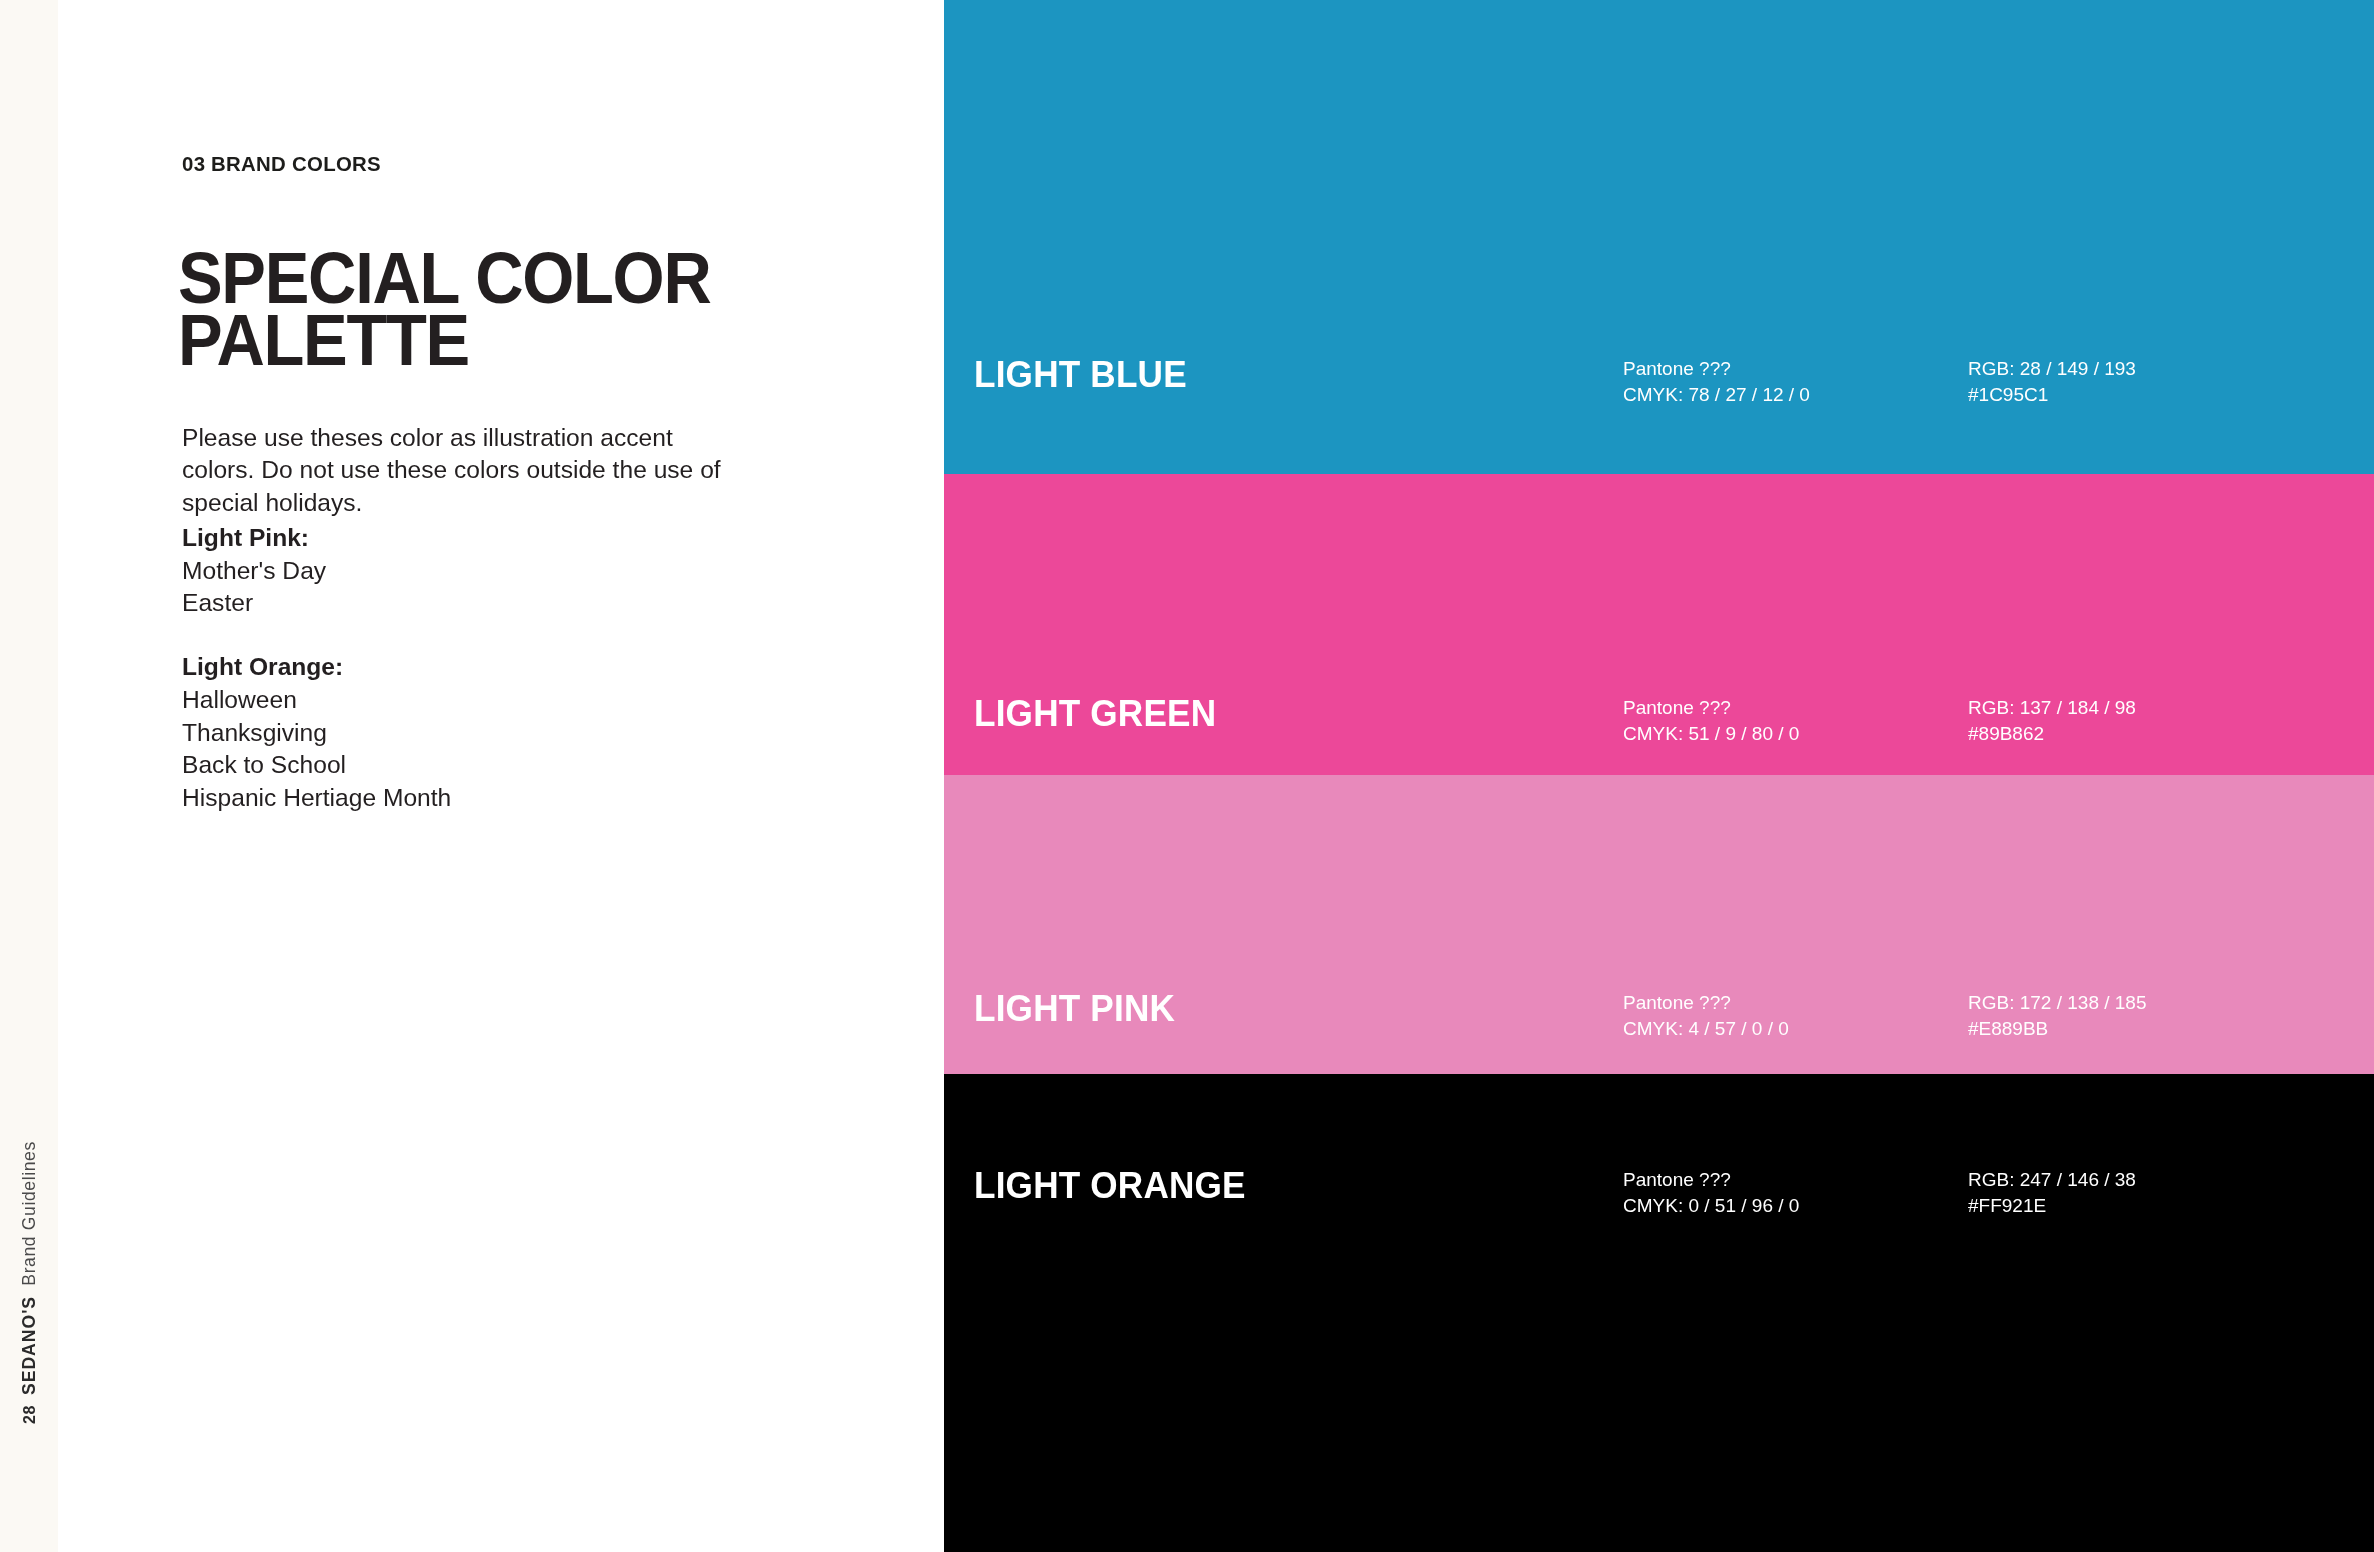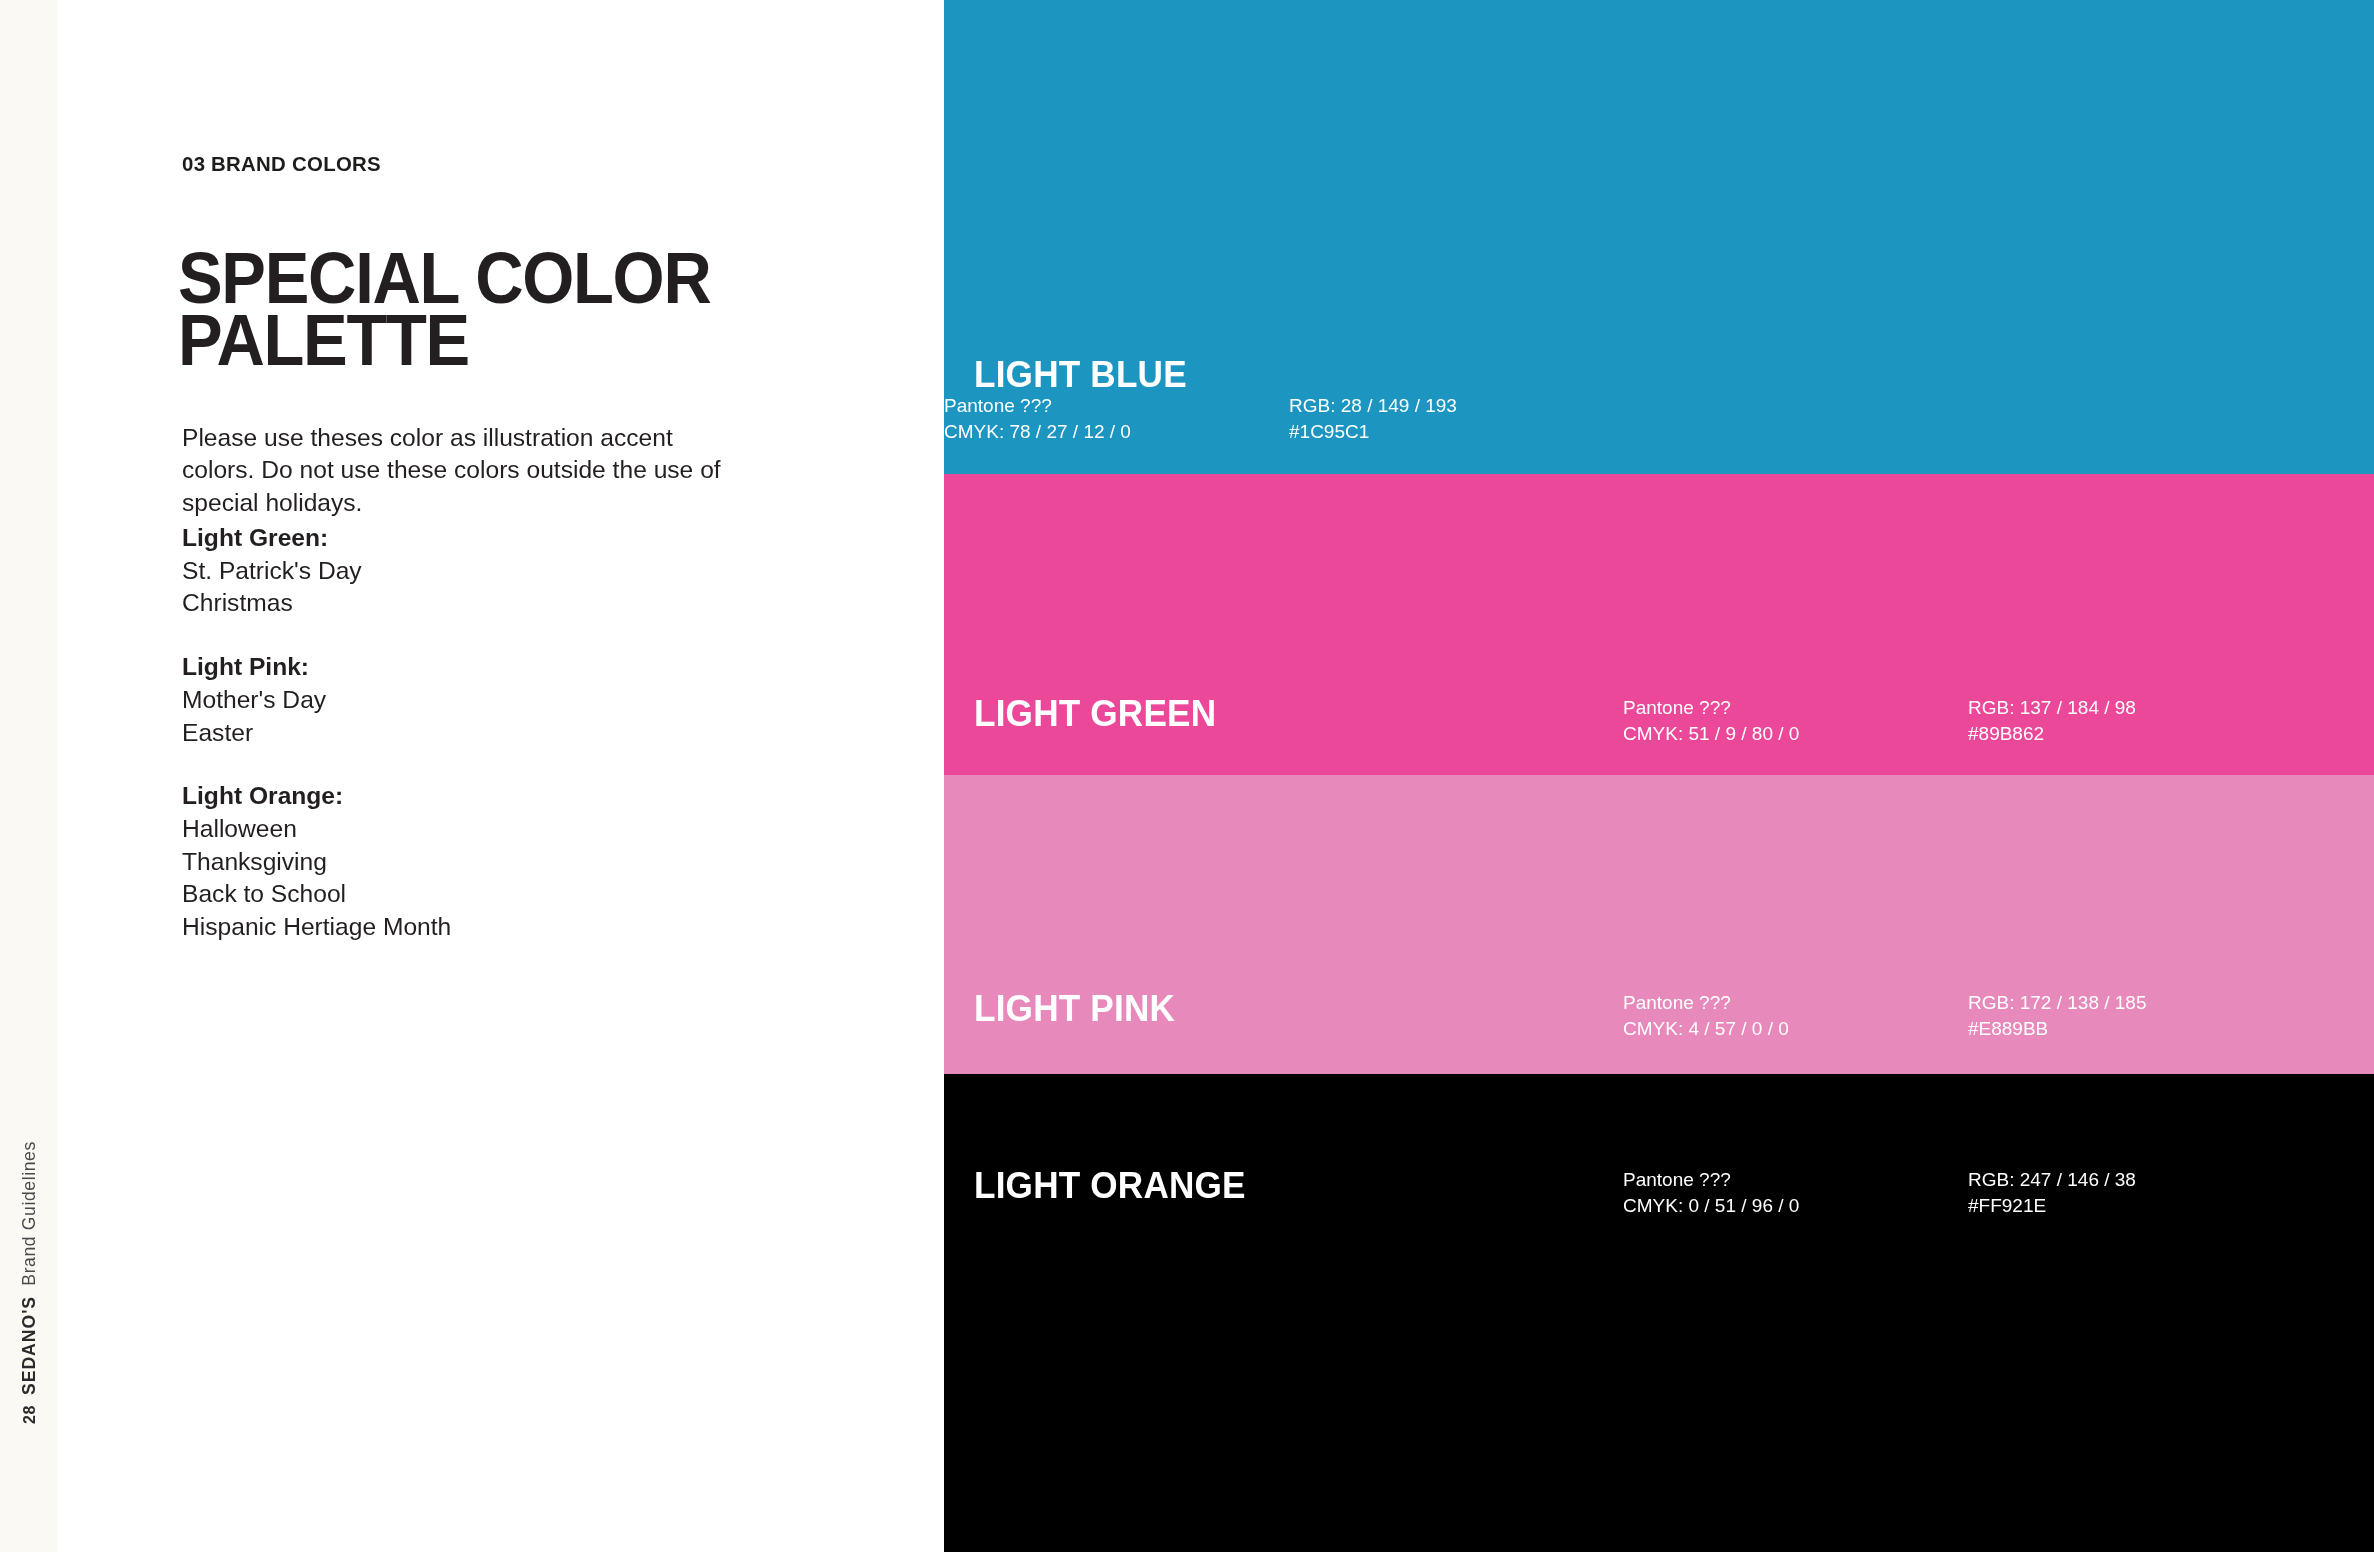--- a/index.html
+++ b/index.html
@@ -205,42 +205,37 @@
 
     <h1 class="page-title">
       <span class="l1">SPECIAL COLOR</span>
       <span class="l2">PALETTE</span>
     </h1>
 
     <p class="intro">Please use theses color as illustration accent colors. Do not use these colors outside the use of special holidays.</p>
 
     <div class="usage-groups">
         <div class="usage-group">
-          <div class="usage-heading">Light Green:</div>
-          <div class="usage-item">St. Patrick's Day</div>
-          <div class="usage-item">Christmas</div>
-        </div>
-        <div class="usage-group">
           <div class="usage-heading">Light Pink:</div>
           <div class="usage-item">Mother's Day</div>
           <div class="usage-item">Easter</div>
         </div>
         <div class="usage-group">
           <div class="usage-heading">Light Orange:</div>
           <div class="usage-item">Halloween</div>
           <div class="usage-item">Thanksgiving</div>
           <div class="usage-item">Back to School</div>
           <div class="usage-item">Hispanic Hertiage Month</div>
         </div>
       </div>
   </div>
 
   <div class="color-panel">
       <div class="swatch" style="height: 474px; background: rgb(28, 149, 193);">
-        <div class="swatch-inner" style="top: 356px; flex-direction: column;">
+        <div class="swatch-inner" style="top: 356px;">
           <div class="swatch-name">LIGHT BLUE</div>
           <div class="swatch-specs">
             <div class="spec-col left">
               <span class="spec-line">Pantone ???</span>
               <span class="spec-line">CMYK: 78 / 27 / 12 / 0</span>
             </div>
             <div class="spec-col right">
               <span class="spec-line">RGB: 28 / 149 / 193</span>
               <span class="spec-line">#1C95C1</span>
             </div>

